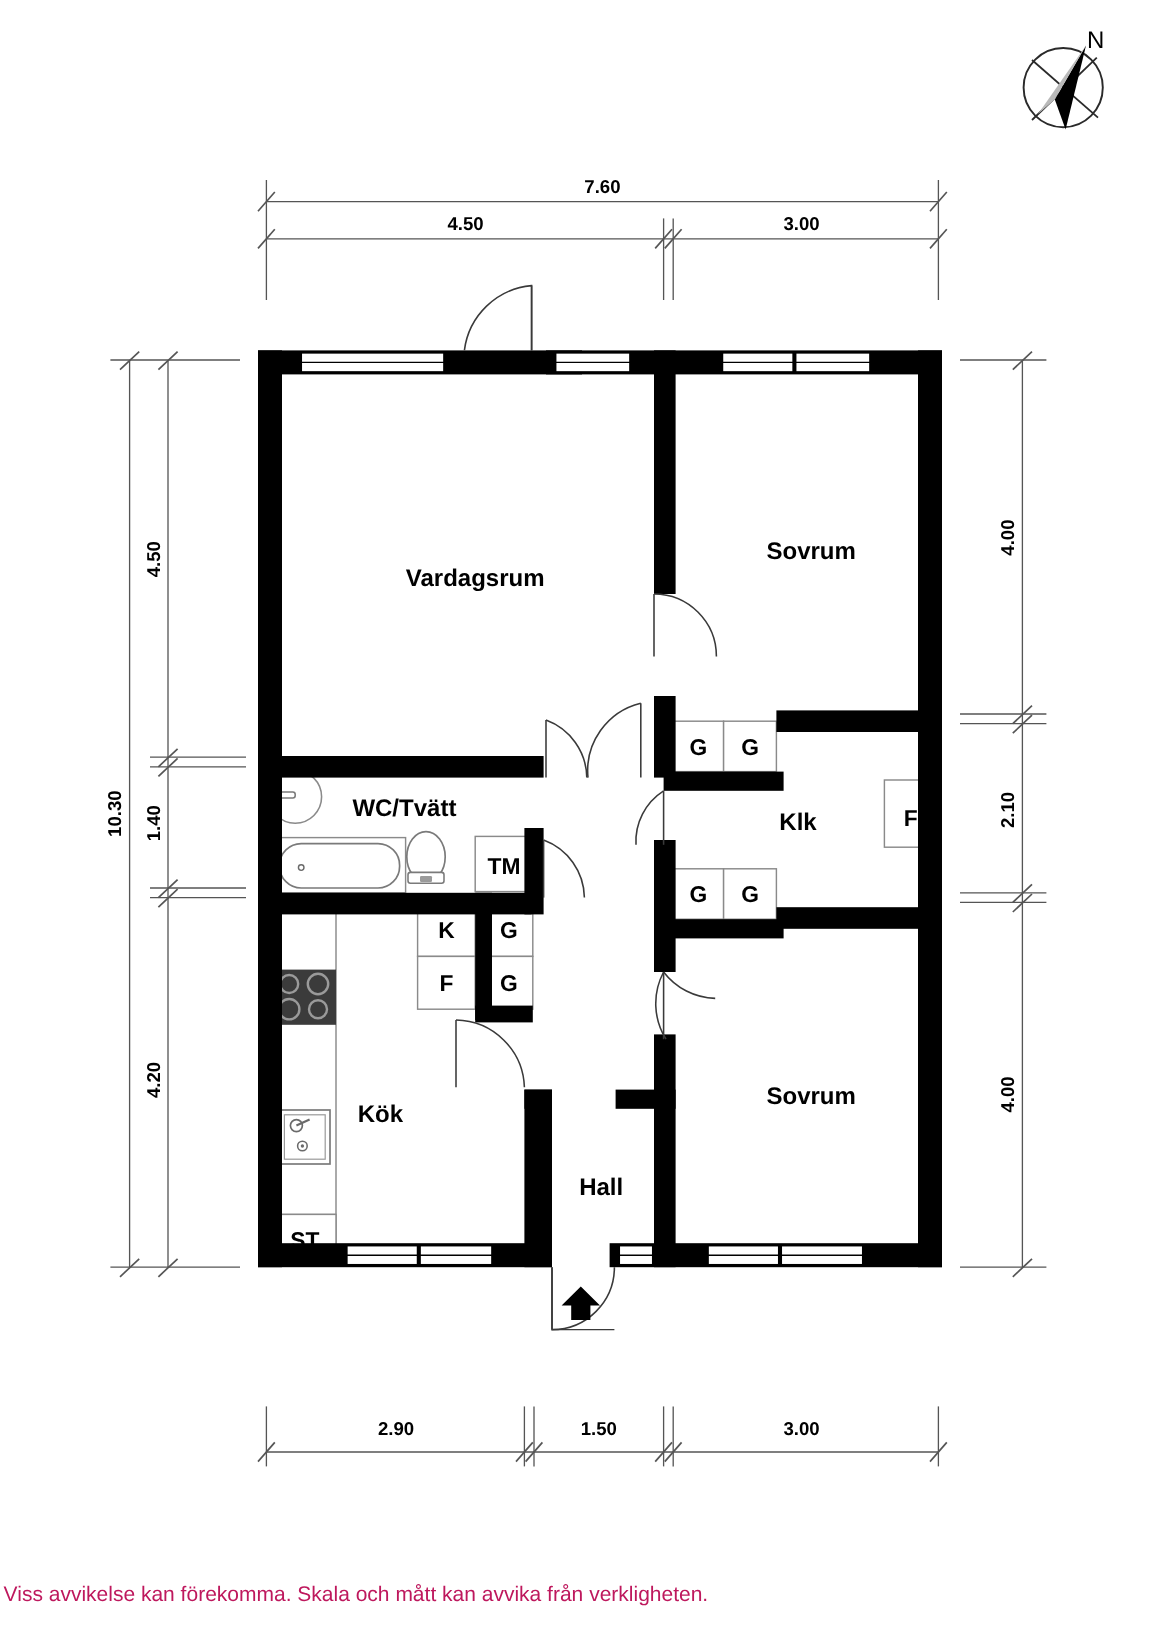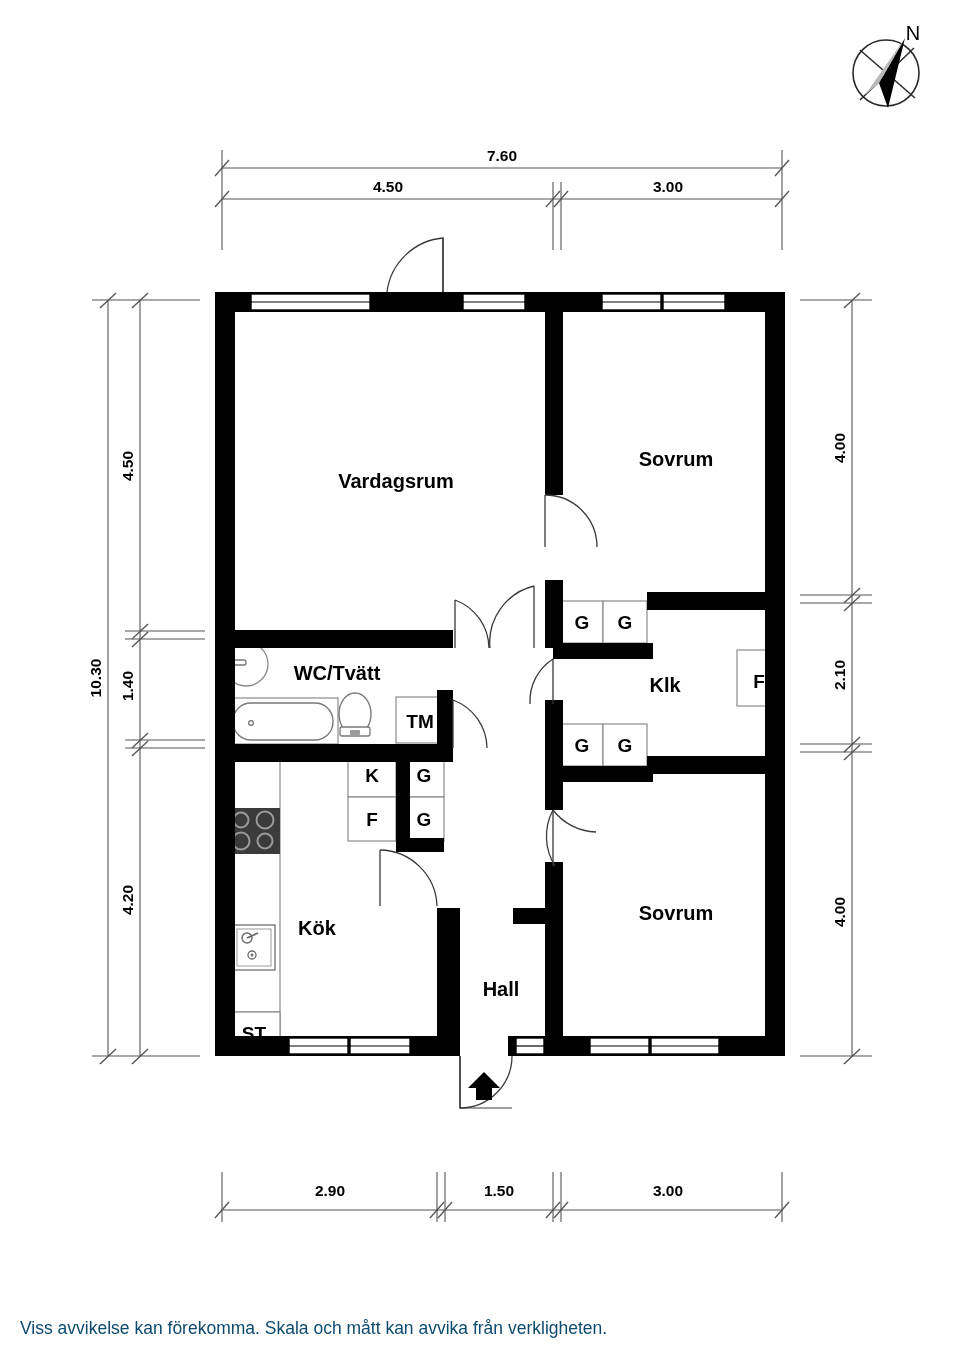--- a/index.html
+++ b/index.html
@@ -5,22 +5,22 @@
 <style>
   html,body{margin:0;padding:0;background:#ffffff;}
   body{
     width:960px;height:1358px;position:relative;overflow:hidden;
     font-family:"Liberation Sans","DejaVu Sans",sans-serif;
     color:#000;
   }
   #stage{position:absolute;left:0;top:0;width:960px;height:1358px;}
   svg{display:block;}
   .caption{
-    position:absolute;left:20px;top:1318px;
-    font-size:17.5px;color:#0c4a6e;white-space:nowrap;
+    position:absolute;left:3px;top:1318px;
+    font-size:17.5px;color:#be185d;white-space:nowrap;
     font-family:"Liberation Sans","DejaVu Sans",sans-serif;
   }
   .rl-big{font-weight:bold;font-size:20px;fill:#000;
       font-family:"Liberation Sans","DejaVu Sans",sans-serif;}
   .bl{font-weight:bold;font-size:19px;fill:#000;
       font-family:"Liberation Sans","DejaVu Sans",sans-serif;}
   .dim{font-weight:bold;font-size:15.5px;fill:#000;
       font-family:"Liberation Sans","DejaVu Sans",sans-serif;}
   .nlab{font-size:20px;fill:#000;
       font-family:"Liberation Sans","DejaVu Sans",sans-serif;}

